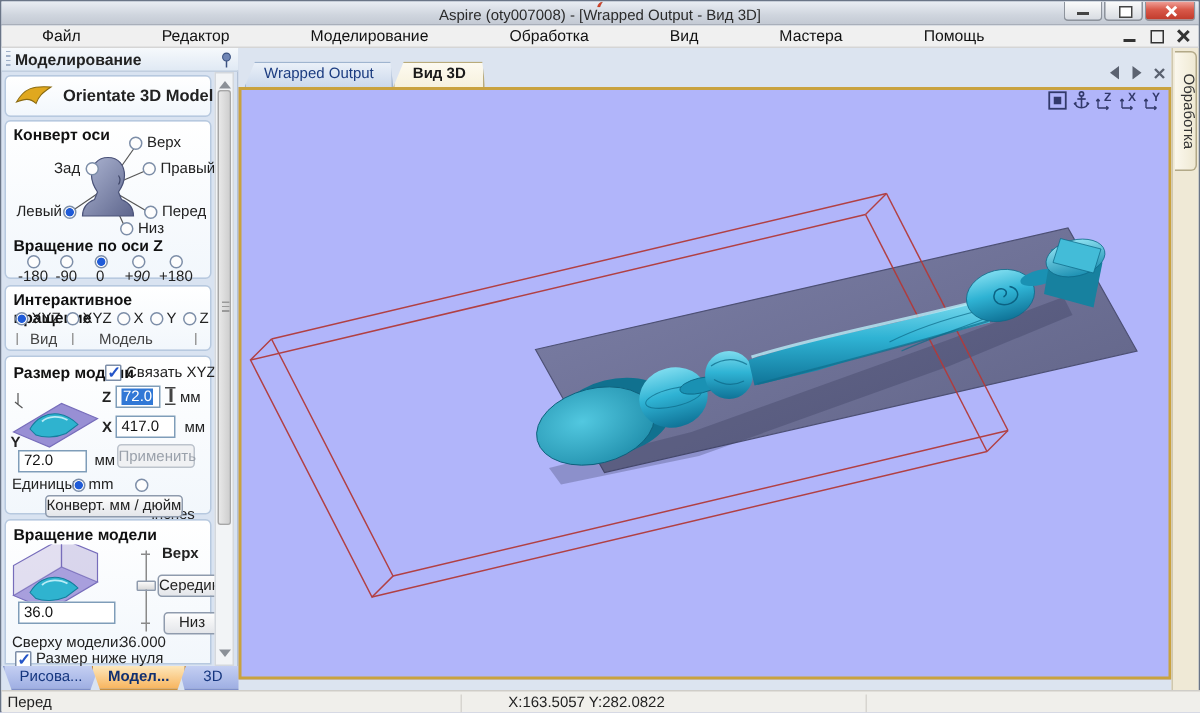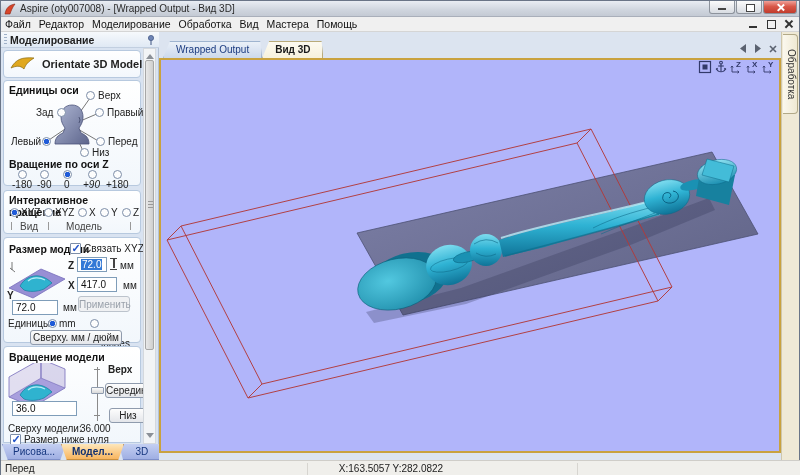--- a/index.html
+++ b/index.html
@@ -4,40 +4,40 @@
 <style>
   * { margin:0; padding:0; box-sizing:border-box; }
   html,body { width:800px; height:475px; overflow:hidden;
     font-family:"Liberation Sans", sans-serif; }
   .window { position:relative; width:800px; height:475px; background:#dde7f3;
     border:1px solid #6a7587; }
 
   
   .titlebar { position:absolute; left:0; top:0; width:100%; height:16px;
     background:linear-gradient(#e9edf3,#cfd5de 60%,#c4cad4);
-    border-bottom:1px solid #a9afba; display:flex; align-items:center; }
+    border-bottom:1px solid #a9afba; display:flex; align-items:center;flex-direction:column; }
   .app-icon { width:12px; height:12px; margin:0 4px 0 3px; }
   .title-text { font-size:10px; color:#2b2b2b; }
   .winbtns { position:absolute; right:2px; top:0; display:flex; }
   .wbtn { width:26px; height:13px; border:1px solid #8d939c; border-top:none;
     background:linear-gradient(#fbfbfb,#d8dce2); border-radius:0 0 3px 3px;
     margin-left:1px; position:relative; }
   .wbtn.close { width:34px; background:linear-gradient(#f0a199,#d9594a 45%,#c13b2c); }
   .glyph-min::after { content:""; position:absolute; left:8px; right:8px; bottom:3px;
     border-bottom:2px solid #444; }
   .glyph-res::after { content:""; position:absolute; left:9px; top:3px; width:7px; height:6px;
     border:1px solid #444; background:#fff; }
   .glyph-x::before,.glyph-x::after { content:""; position:absolute; left:50%; top:2px;
     width:1.5px; height:9px; background:#fff; }
   .glyph-x::before { transform:rotate(45deg);} .glyph-x::after { transform:rotate(-45deg);}
 
   
   .menubar { position:absolute; left:0; top:16px; width:100%; height:15px;
     background:#f0f0f0; border-bottom:1px solid #d5d5d5; display:flex; align-items:center; }
-  .menu-item { font-size:10.5px; color:#111; padding:0 4px; line-height:15px; }
+  .menu-item { font-size:10.5px; color:#111; padding:0 27px; line-height:15px; }
   .mdi-btns { position:absolute; right:4px; top:1px; display:flex; gap:6px; }
   .mdi { width:12px; height:12px; position:relative; }
   .mdi-min::after{ content:""; position:absolute; left:2px; right:2px; bottom:2px; border-bottom:2px solid #333;}
   .mdi-res::after{ content:""; position:absolute; left:2px; top:2px; width:7px; height:7px; border:1px solid #333;}
   .mdi-x::before,.mdi-x::after{ content:""; position:absolute; left:5px; top:1px; width:1.5px; height:10px; background:#333;}
   .mdi-x::before{transform:rotate(45deg);} .mdi-x::after{transform:rotate(-45deg);}
 
   
   .main { position:absolute; left:0; top:31px; width:100%; height:428px; }
   .left-panel { position:absolute; left:0; top:0; width:158px; height:428px;
@@ -182,21 +182,21 @@
       </div>
 
       <div class="card" style="top:18px;height:28px;">
         <svg style="position:absolute;left:6px;top:4px;" width="26" height="18" viewBox="0 0 26 18">
           <path d="M1,13 C6,4 12,2 24,3 C18,7 16,9 14,14 C10,10 6,11 1,13 Z" fill="#e0a81f" stroke="#8a6a10" stroke-width="0.7"></path>
         </svg>
         <span class="lbl b" style="left:38px;top:7px;font-size:11px;">Orientate 3D Model</span>
       </div>
 
       <div class="card" style="top:48px;height:106px;">
-        <span class="card-title" style="left:5px;top:3px;">Единицы оси</span>
+        <span class="card-title" style="left:5px;top:3px;">Конверт оси</span>
         <svg style="position:absolute;left:0;top:14px;" width="138" height="62" viewBox="0 0 138 62">
           <g stroke="#555" stroke-width="0.8">
             <line x1="67" y1="30" x2="86" y2="3"></line>
               <line x1="67" y1="30" x2="58" y2="18"></line>
             <line x1="67" y1="30" x2="95" y2="18"></line>
               <line x1="67" y1="30" x2="42" y2="47"></line>
             <line x1="67" y1="30" x2="96" y2="47"></line>
               <line x1="67" y1="30" x2="80" y2="58"></line>
           </g>
         </svg>
@@ -277,21 +277,21 @@
         <span class="lbl" style="left:3px;top:52px;font-weight:bold;">Y</span>
         <div class="input" style="left:8px;top:62px;width:46px;">
           <span>72.0</span></div>
         <span class="lbl" style="left:59px;top:64px;">мм</span>
         <div class="btn disabled" style="left:74px;top:58px;width:52px;height:16px;line-height:15px;">Применить</div>
         <span class="lbl" style="left:4px;top:80px;">Единицы</span>
         <span class="radio checked" style="left:44px;top:81px;"></span>
         <span class="rlabel" style="left:55px;top:80px;">mm</span>
         <span class="radio" style="left:86px;top:81px;"></span>
         <span class="rlabel" style="left:97px;top:80px;margin-top:20px;">inches</span>
-        <div class="btn" style="left:26px;top:92px;width:92px;height:15px;line-height:14px;">Сверху. мм / дюйм</div>
+        <div class="btn" style="left:26px;top:92px;width:92px;height:15px;line-height:14px;">Конверт. мм / дюйм</div>
       </div>
 
       <div class="card" style="top:314px;height:97px;border-bottom-left-radius:0;border-bottom-right-radius:0;">
         <span class="card-title" style="left:5px;top:4px;">Вращение модели</span>
         <svg style="position:absolute;left:4px;top:16px;" width="58" height="48" viewBox="0 0 58 48">
           <polygon points="1,34 33,15 57,25 25,44" fill="#a89fdd" stroke="#776dbb" stroke-width="0.8"></polygon>
           <polyline points="1,34 1,14 33,-4 33,15" fill="#c3badf" fill-opacity="0.45" stroke="#776dbb" stroke-width="0.8"></polyline>
           <polyline points="33,15 33,-4 57,6 57,25" fill="#b0a7d8" fill-opacity="0.45" stroke="#776dbb" stroke-width="0.8"></polyline>
           <path d="M12,32 C16,25 23,21 31,22 C37,23 41,26 44,29 L36,35 C29,38 21,38 16,36 Z" fill="#2fb3cf" stroke="#157d9c" stroke-width="0.7"></path>
           <path d="M20,27 C24,23 32,23 37,26" stroke="#b9ecf6" fill="none" stroke-width="1.2"></path>

